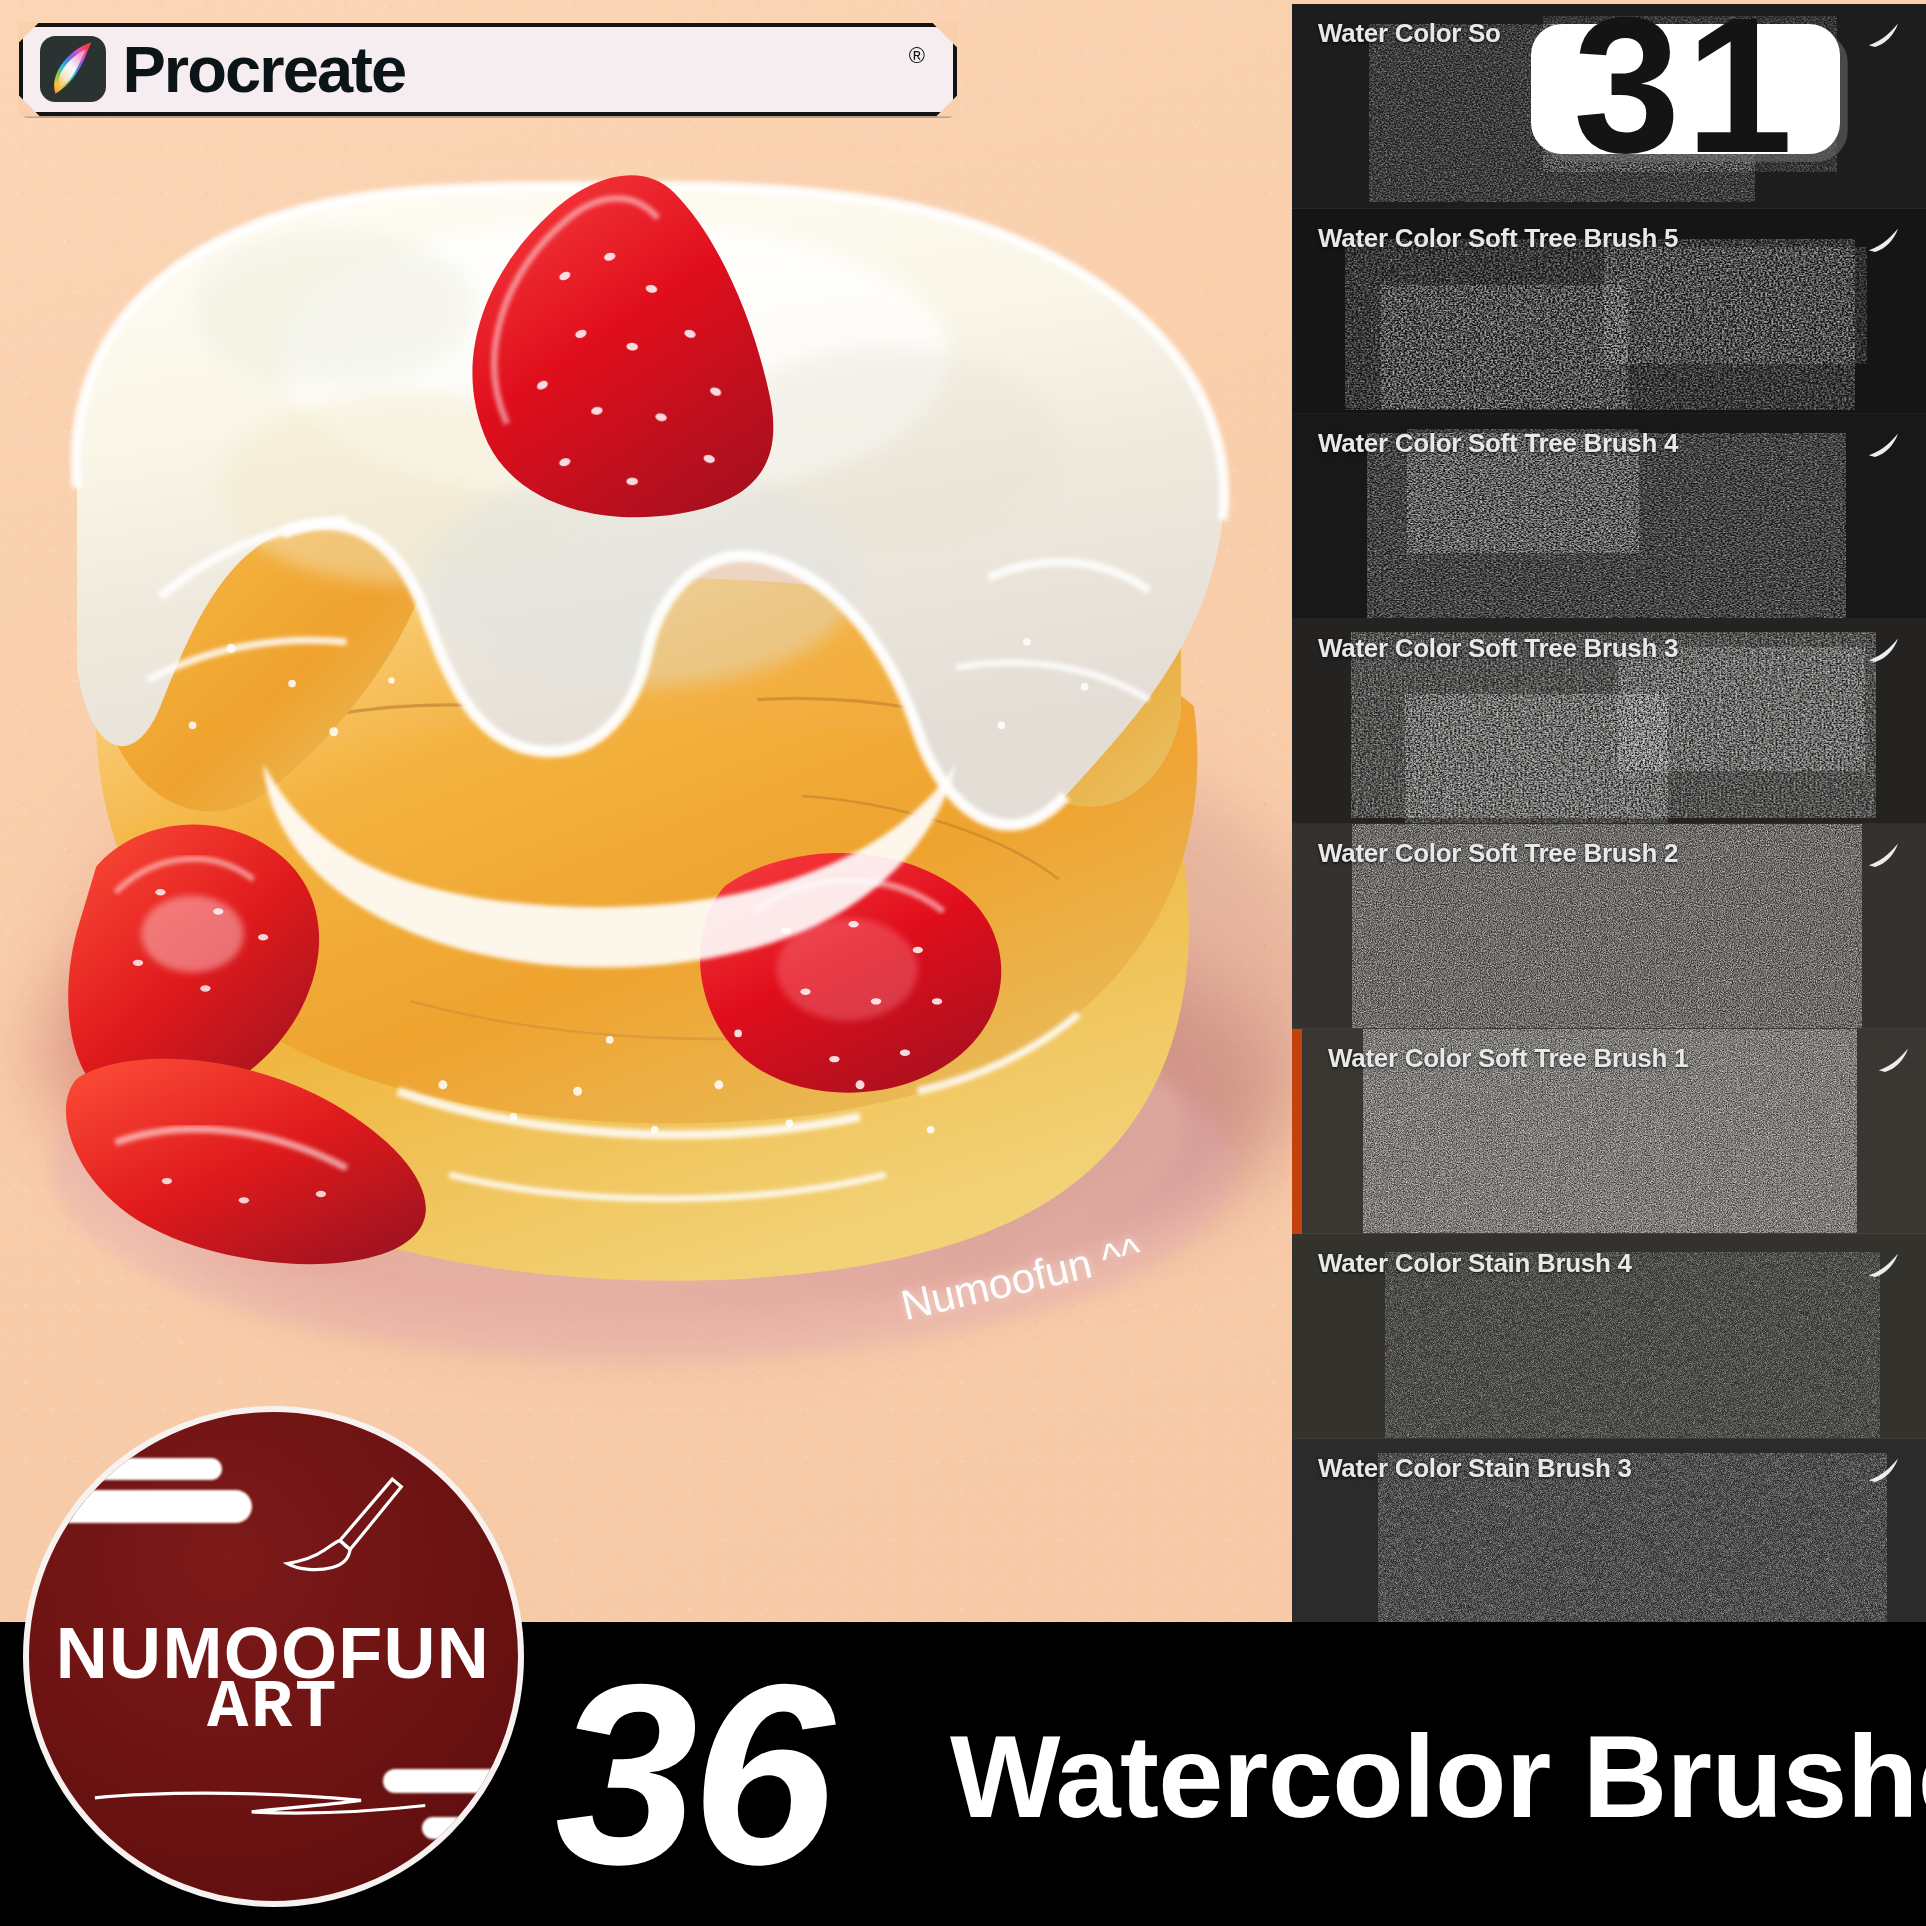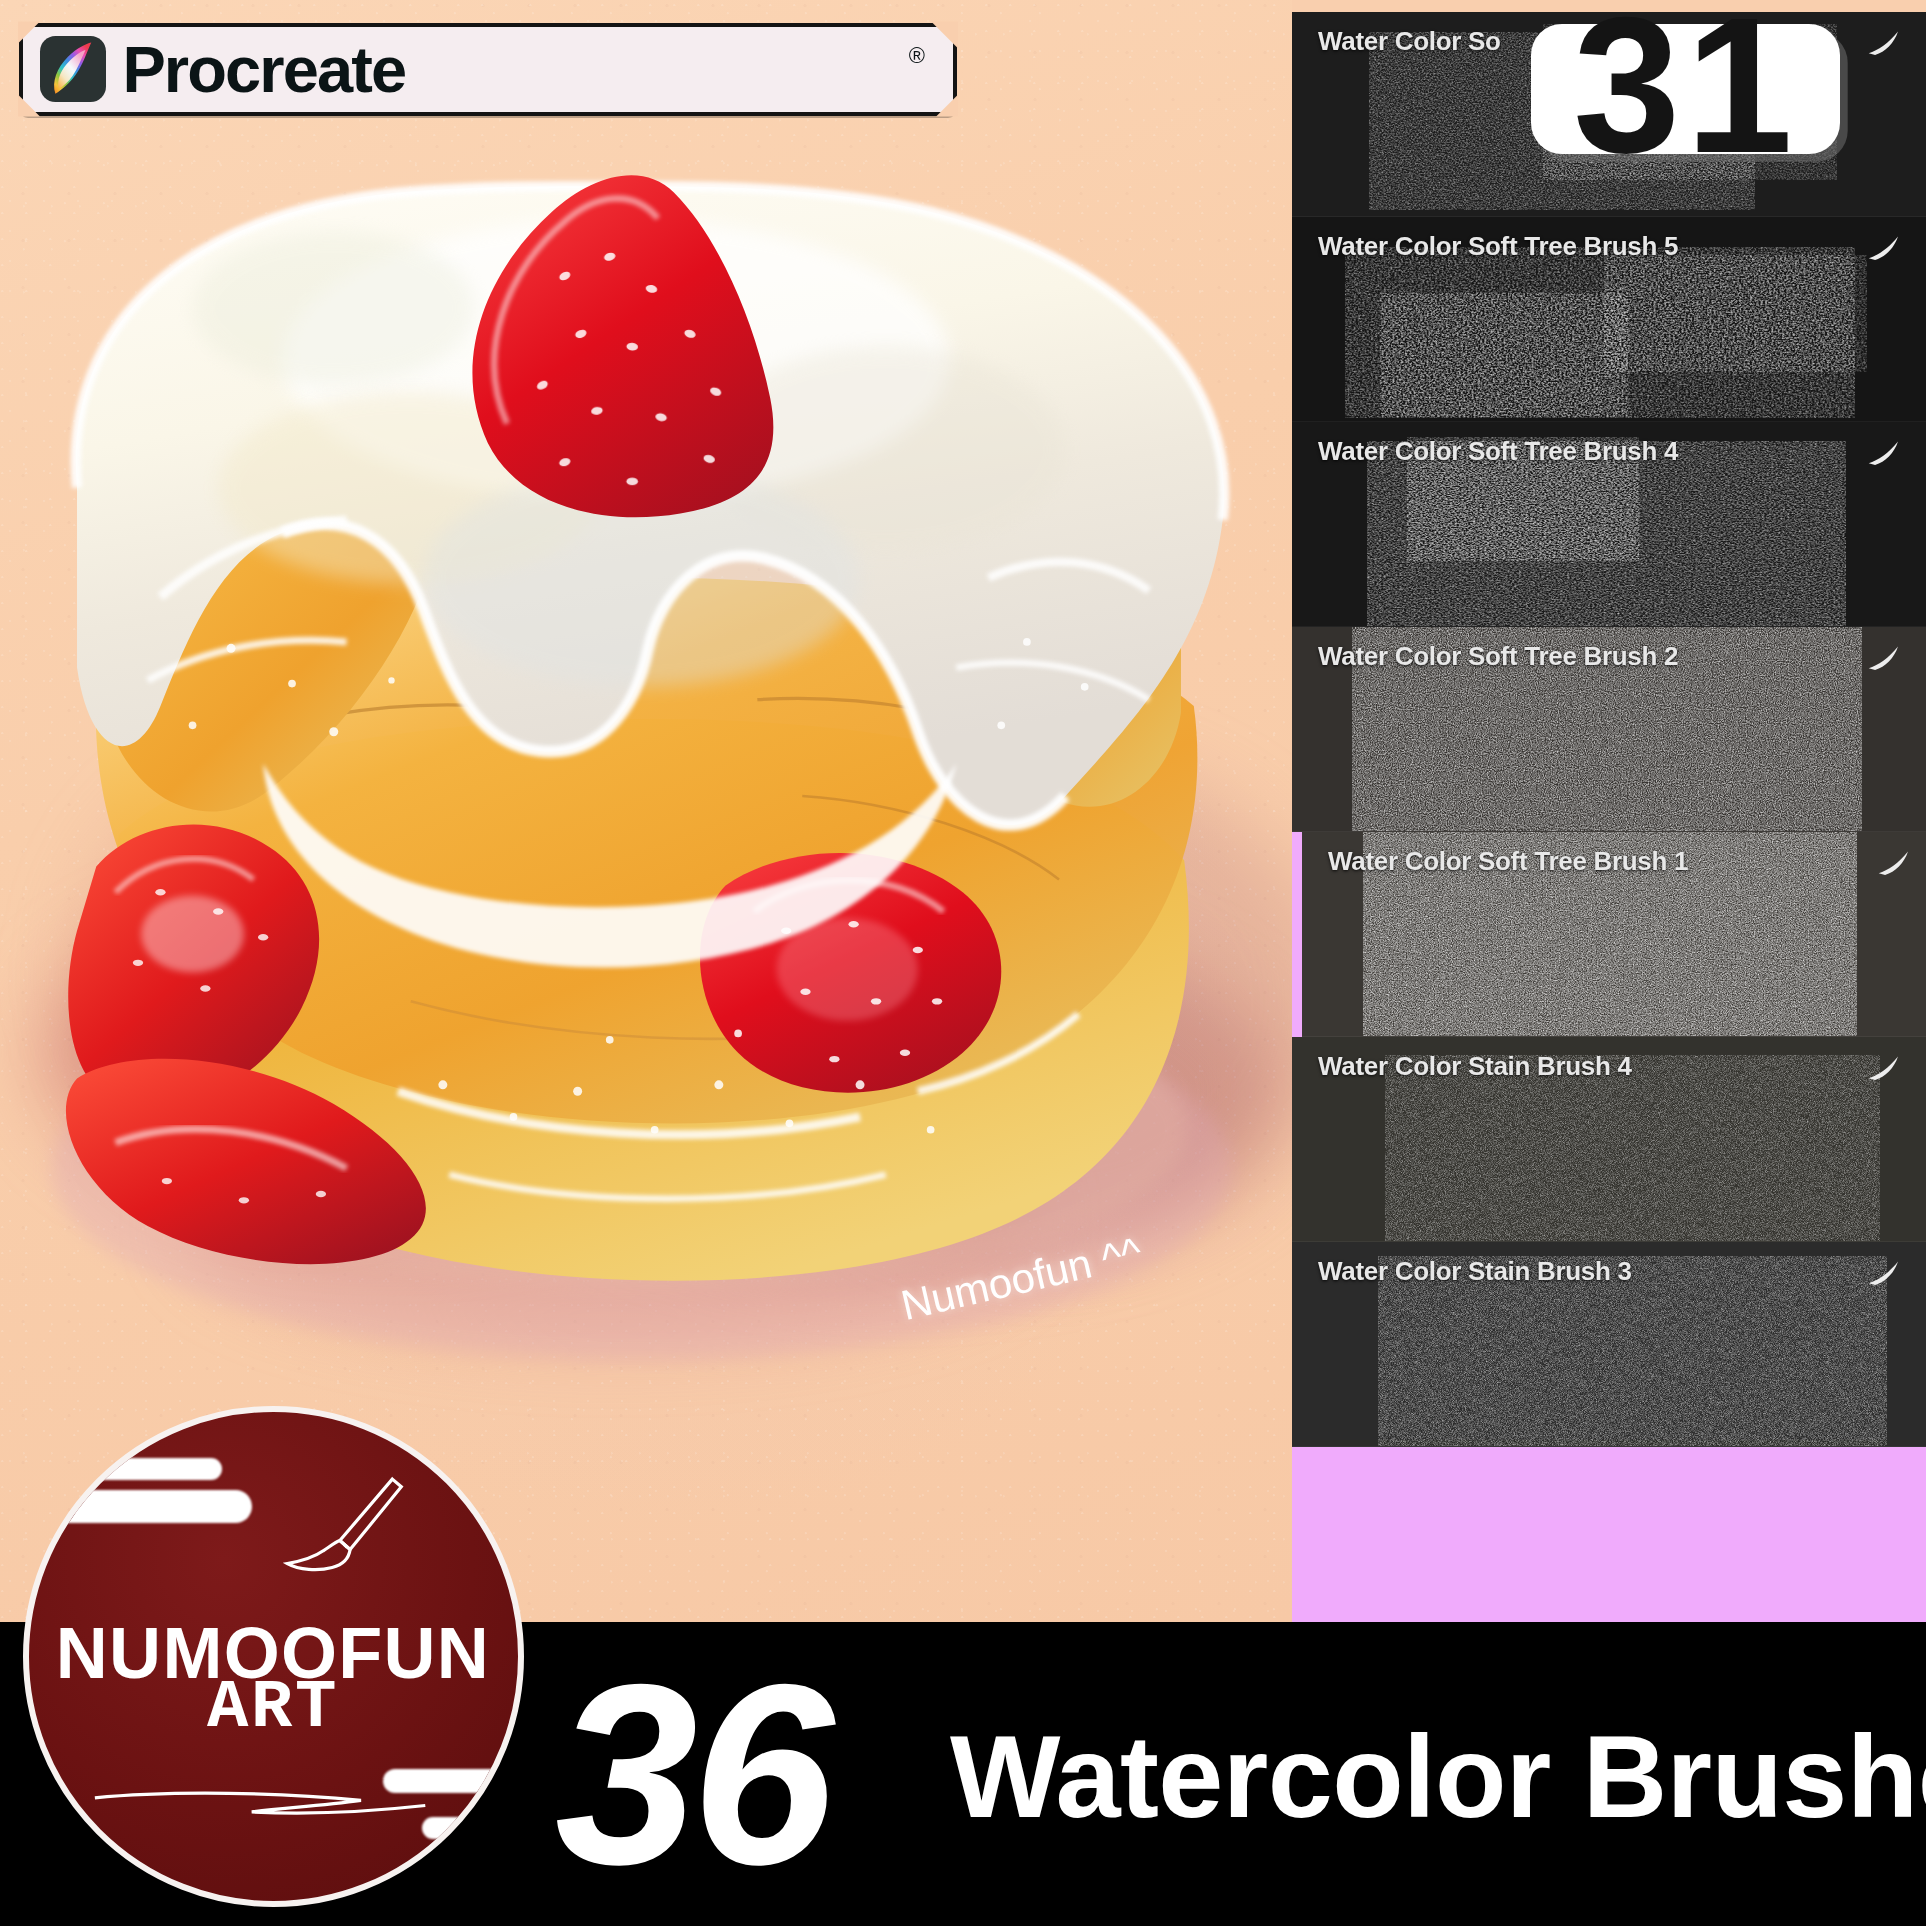--- a/index.html
+++ b/index.html
@@ -114,23 +114,23 @@
   }
   .pc-reg {
     position:absolute;
     right:28px; top:16.7px;
     font-size:22px; font-weight:400; color:#0B1416;
     font-family:"Liberation Sans", sans-serif;
   }
 
   
   .brush-panel {
-    position:absolute; left:1292px; top:12px;
+    position:absolute; left:1292px; top:4px;
     width:634px; height:1624px;
-    background:#f0abfc;
+    background:#c2410c;
     overflow:hidden;
   }
   .brush-row {
     position:relative;
     height:205px;
     width:634px;
     border-bottom:0.6px solid rgba(255,255,255,.05);
     overflow:hidden;
   }
   .brush-row .stroke {
@@ -514,20 +514,37 @@
           </defs>
         <ellipse cx="490" cy="175" rx="310" ry="120" filter="url(#sp2)" opacity=".95"></ellipse>
         <ellipse cx="360" cy="120" rx="150" ry="80" filter="url(#sp2)" opacity=".8"></ellipse>
       </svg>
       <div class="brush-label">Water Color Soft Tree Brush 4</div>
       <svg class="pc-mark" viewBox="0 0 56 44">
         <path d="M4 38 C18 34 36 22 50 4 C44 22 30 36 14 41 Z" fill="#EDEDED"></path>
       </svg>
     </div>
 
+    <div class="brush-row tone-3">
+      <svg class="stroke" viewBox="0 0 987 320">
+        <defs>
+            <filter id="sp3">
+              <feTurbulence type="fractalNoise" baseFrequency="0.32 0.42" numOctaves="4" seed="33"></feTurbulence>
+              <feColorMatrix type="matrix" values="0 0 0 0 1  0 0 0 0 1  0 0 0 0 1  1.3 0 0 0 -0.4"></feColorMatrix>
+            </filter>
+          </defs>
+        <ellipse cx="500" cy="165" rx="340" ry="120" filter="url(#sp3)" opacity=".95"></ellipse>
+        <ellipse cx="380" cy="220" rx="170" ry="85" filter="url(#sp3)" opacity=".8"></ellipse>
+        <ellipse cx="700" cy="140" rx="160" ry="80" filter="url(#sp3)" opacity=".72"></ellipse>
+      </svg>
+      <div class="brush-label">Water Color Soft Tree Brush 3</div>
+      <svg class="pc-mark" viewBox="0 0 56 44">
+        <path d="M4 38 C18 34 36 22 50 4 C44 22 30 36 14 41 Z" fill="#EDEDED"></path>
+      </svg>
+    </div>
 
     <div class="brush-row tone-4">
       <svg class="stroke" viewBox="0 0 987 320">
         <defs>
             <filter id="sp4">
               <feTurbulence type="fractalNoise" baseFrequency="0.55 0.6" numOctaves="5" seed="41"></feTurbulence>
               <feColorMatrix type="matrix" values="0 0 0 0 1  0 0 0 0 1  0 0 0 0 1  1.35 0 0 0 -0.35"></feColorMatrix>
             </filter>
           </defs>
         <ellipse cx="490" cy="175" rx="330" ry="150" filter="url(#sp4)" opacity=".98"></ellipse>

